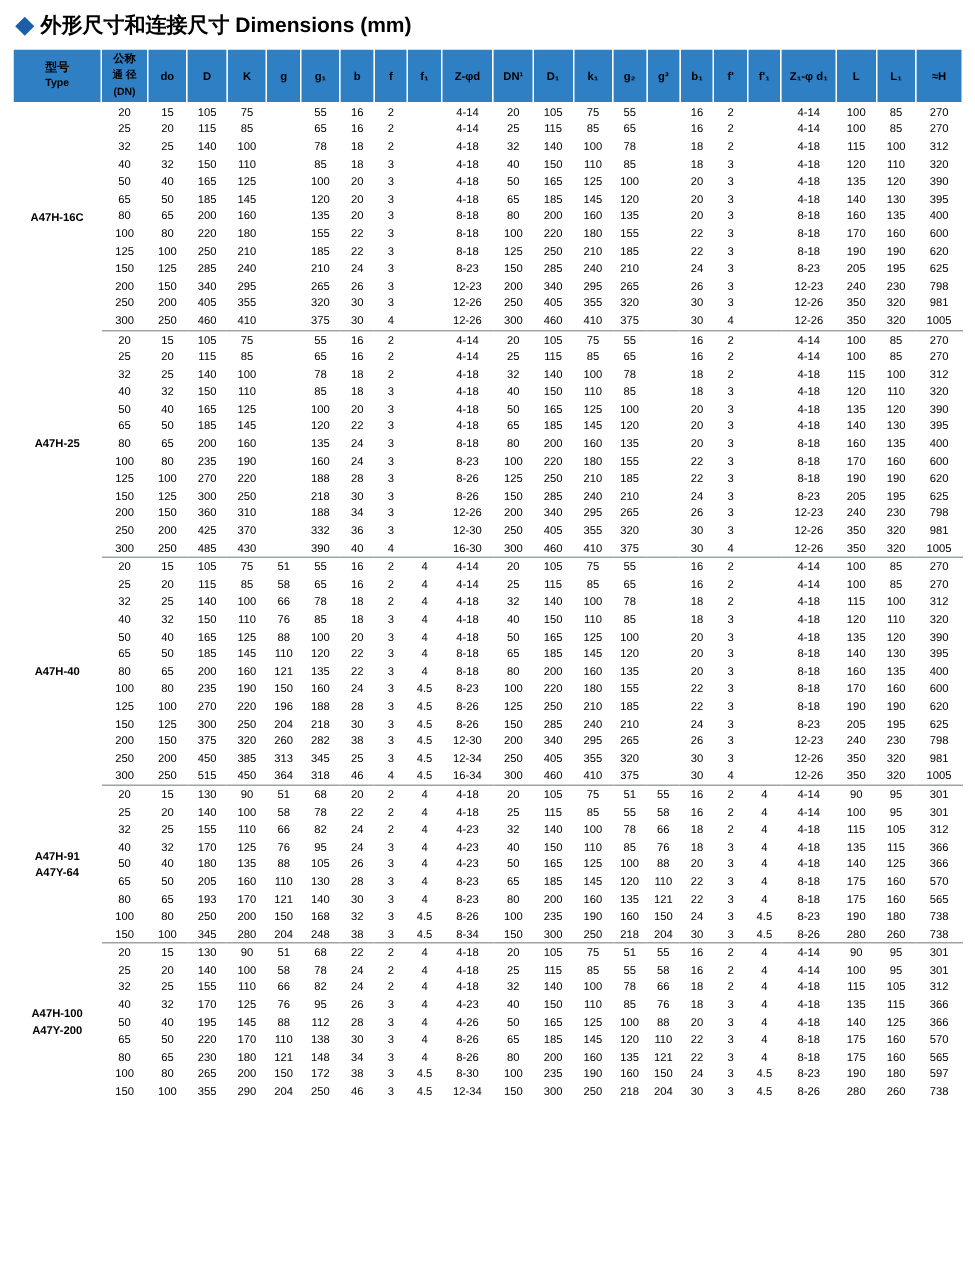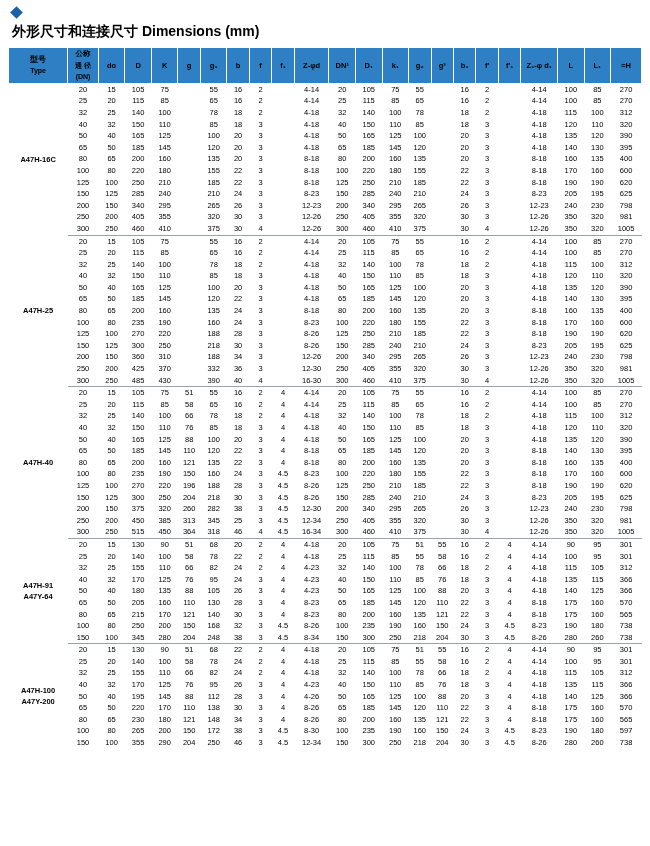--- a/index.html
+++ b/index.html
@@ -4,21 +4,21 @@
 <style>
   html,body{margin:0;padding:0;}
   body{
     width:650px;height:846px;
     background:#ffffff;
     font-family:"Liberation Sans", sans-serif;
     color:#000;
     -webkit-font-smoothing:none;
   }
   .page{width:650px;height:846px;position:relative;box-sizing:border-box;padding:6px 8px 0 8px;}
-  .title-row{display:flex;gap:6px;margin:2px 0 6px 4px;flex-direction:column;}
+  .title-row{display:flex;align-items:center;gap:6px;margin:2px 0 6px 4px;}
   .diamond{width:9px;height:9px;background:#1b5fa8;transform:rotate(45deg);display:inline-block;flex:0 0 auto;}
   .title-text{font-size:14px;font-weight:bold;color:#000;letter-spacing:0px;}
   table.dim{border-collapse:collapse;width:634px;table-layout:fixed;}
   table.dim td, table.dim th{
     font-size:7.5px;
     text-align:center;
     padding:0;
     line-height:11.6px;
     height:11.6px;
     color:#000;
@@ -1214,21 +1214,21 @@
           <td>3</td>
           <td>4</td>
           <td>8-18</td>
           <td>175</td>
           <td>160</td>
           <td>570</td>
         </tr>
         <tr>
           <td>80</td>
           <td>65</td>
-          <td>215</td>
+          <td>193</td>
           <td>170</td>
           <td>121</td>
           <td>140</td>
           <td>30</td>
           <td>3</td>
           <td>4</td>
           <td>8-23</td>
           <td>80</td>
           <td>200</td>
           <td>160</td>

